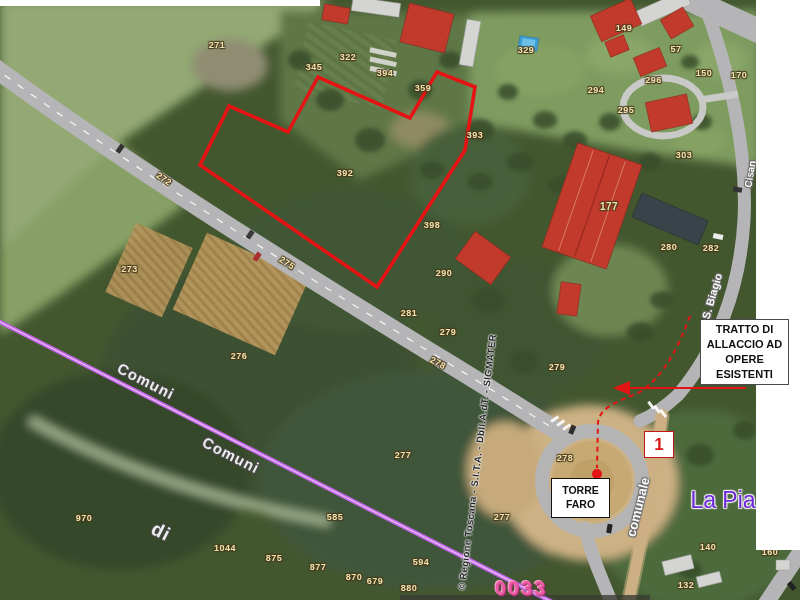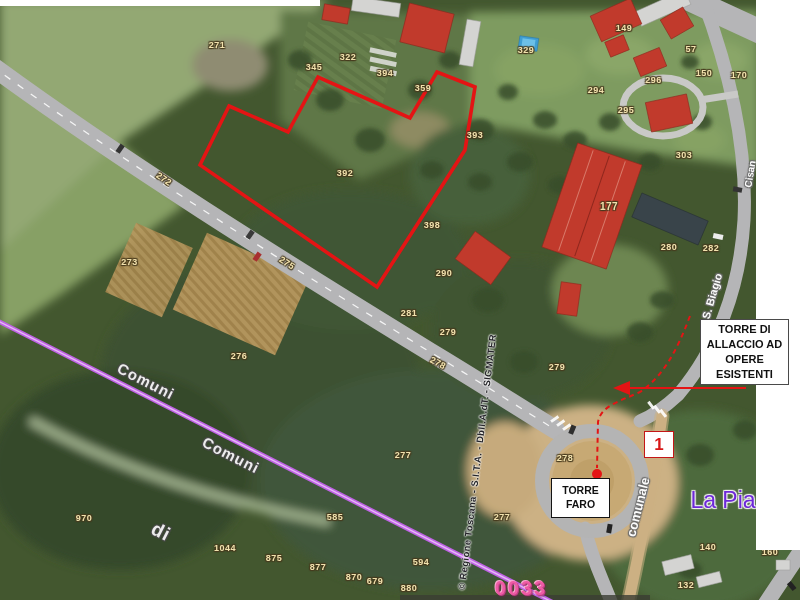--- a/index.html
+++ b/index.html
@@ -229,41 +229,41 @@
   </svg>
 
   <div id="label-layer">
       <span class="map-label lbl-parcel" style="left: 217px; top: 45px; transform: translate(-50%, -50%) rotate(0deg);">271</span>
       <span class="map-label lbl-parcel" style="left: 314px; top: 67px; transform: translate(-50%, -50%) rotate(0deg);">345</span>
       <span class="map-label lbl-parcel" style="left: 348px; top: 57px; transform: translate(-50%, -50%) rotate(0deg);">322</span>
       <span class="map-label lbl-parcel" style="left: 385px; top: 73px; transform: translate(-50%, -50%) rotate(0deg);">394</span>
       <span class="map-label lbl-parcel" style="left: 423px; top: 88px; transform: translate(-50%, -50%) rotate(0deg);">359</span>
       <span class="map-label lbl-parcel" style="left: 526px; top: 50px; transform: translate(-50%, -50%) rotate(0deg);">329</span>
       <span class="map-label lbl-parcel" style="left: 624px; top: 28px; transform: translate(-50%, -50%) rotate(0deg);">149</span>
-      <span class="map-label lbl-parcel" style="left: 676px; top: 49px; transform: translate(-50%, -50%) rotate(0deg); margin-left: 15px;">57</span>
+      <span class="map-label lbl-parcel" style="left: 676px; top: 49px; transform: translate(-50%, -50%) rotate(0deg);">57</span>
       <span class="map-label lbl-parcel" style="left: 596px; top: 90px; transform: translate(-50%, -50%) rotate(0deg);">294</span>
       <span class="map-label lbl-parcel" style="left: 641px; top: 80px; transform: translate(-50%, -50%) rotate(0deg); padding-left: 25px;">296</span>
       <span class="map-label lbl-parcel" style="left: 704px; top: 73px; transform: translate(-50%, -50%) rotate(0deg);">150</span>
       <span class="map-label lbl-parcel" style="left: 739px; top: 75px; transform: translate(-50%, -50%) rotate(0deg);">170</span>
       <span class="map-label lbl-parcel" style="left: 626px; top: 110px; transform: translate(-50%, -50%) rotate(0deg);">295</span>
       <span class="map-label lbl-parcel" style="left: 684px; top: 155px; transform: translate(-50%, -50%) rotate(0deg);">303</span>
       <span class="map-label lbl-parcel" style="left: 609px; top: 206px; font-size: 10px; transform: translate(-50%, -50%) rotate(0deg);">177</span>
       <span class="map-label lbl-parcel" style="left: 669px; top: 247px; transform: translate(-50%, -50%) rotate(0deg);">280</span>
       <span class="map-label lbl-parcel" style="left: 711px; top: 248px; transform: translate(-50%, -50%) rotate(0deg);">282</span>
       <span class="map-label lbl-parcel" style="left: 345px; top: 173px; transform: translate(-50%, -50%) rotate(0deg);">392</span>
       <span class="map-label lbl-parcel" style="left: 475px; top: 135px; transform: translate(-50%, -50%) rotate(0deg);">393</span>
       <span class="map-label lbl-parcel" style="left: 432px; top: 225px; transform: translate(-50%, -50%) rotate(0deg);">398</span>
       <span class="map-label lbl-parcel" style="left: 444px; top: 273px; transform: translate(-50%, -50%) rotate(0deg);">290</span>
       <span class="map-label lbl-parcel" style="left: 409px; top: 313px; transform: translate(-50%, -50%) rotate(0deg);">281</span>
       <span class="map-label lbl-parcel" style="left: 448px; top: 332px; transform: translate(-50%, -50%) rotate(0deg);">279</span>
       <span class="map-label lbl-parcel" style="left: 438px; top: 363px; transform: translate(-50%, -50%) rotate(28deg);">278</span>
       <span class="map-label lbl-parcel" style="left: 557px; top: 367px; transform: translate(-50%, -50%) rotate(0deg);">279</span>
       <span class="map-label lbl-parcel" style="left: 164px; top: 179px; transform: translate(-50%, -50%) rotate(35deg);">272</span>
       <span class="map-label lbl-parcel" style="left: 287px; top: 263px; transform: translate(-50%, -50%) rotate(33deg);">275</span>
-      <span class="map-label lbl-parcel" style="left: 110px; top: 262px; transform: translate(-50%, -50%) rotate(0deg); padding-left: 39px;">273</span>
+      <span class="map-label lbl-parcel" style="left: 110px; top: 269px; transform: translate(-50%, -50%) rotate(0deg); padding-left: 39px;">273</span>
       <span class="map-label lbl-parcel" style="left: 239px; top: 356px; transform: translate(-50%, -50%) rotate(0deg);">276</span>
       <span class="map-label lbl-parcel" style="left: 403px; top: 455px; transform: translate(-50%, -50%) rotate(0deg);">277</span>
       <span class="map-label lbl-parcel" style="left: 502px; top: 517px; transform: translate(-50%, -50%) rotate(0deg);">277</span>
       <span class="map-label lbl-parcel" style="left: 565px; top: 458px; transform: translate(-50%, -50%) rotate(0deg);">278</span>
       <span class="map-label lbl-parcel" style="left: 335px; top: 517px; transform: translate(-50%, -50%) rotate(0deg);">585</span>
       <span class="map-label lbl-parcel" style="left: 84px; top: 518px; transform: translate(-50%, -50%) rotate(0deg);">970</span>
       <span class="map-label lbl-parcel" style="left: 218px; top: 548px; transform: translate(-50%, -50%) rotate(0deg); margin-left: 7px;">1044</span>
       <span class="map-label lbl-parcel" style="left: 274px; top: 558px; transform: translate(-50%, -50%) rotate(0deg);">875</span>
       <span class="map-label lbl-parcel" style="left: 318px; top: 567px; transform: translate(-50%, -50%) rotate(0deg);">877</span>
       <span class="map-label lbl-parcel" style="left: 354px; top: 577px; transform: translate(-50%, -50%) rotate(0deg);">870</span>
@@ -277,20 +277,20 @@
       <span class="map-label lbl-boundary" style="left: 146px; top: 381px; transform: translate(-50%, -50%) rotate(27deg);">Comuni</span>
       <span class="map-label lbl-boundary" style="left: 231px; top: 455px; transform: translate(-50%, -50%) rotate(27deg);">Comuni</span>
       <span class="map-label lbl-boundary" style="left: 161px; top: 532px; font-size: 19px; transform: translate(-50%, -50%) rotate(27deg);">di</span>
       <span class="map-label lbl-roadname" style="left: 712px; top: 296px; transform: translate(-50%, -50%) rotate(-74deg);">S. Biagio</span>
       <span class="map-label lbl-roadname" style="left: 750px; top: 174px; font-size: 10px; transform: translate(-50%, -50%) rotate(-81deg);">Cisan</span>
       <span class="map-label lbl-roadname" style="left: 638px; top: 507px; font-size: 13px; transform: translate(-50%, -50%) rotate(-76deg);">comunale</span>
       <span class="map-label lbl-place" style="left: 723px; top: 500px; transform: translate(-50%, -50%) rotate(0deg);">La Pia</span>
       <span class="map-label lbl-watermark" style="left: 477px; top: 462px; transform: translate(-50%, -50%) rotate(-83deg);">© Regione Toscana - S.I.T.A. - DbII.A.dT. - SIGMATER</span>
     </div>
 
-  <div class="callout" id="tratto-box">TORRE DI
+  <div class="callout" id="tratto-box">TRATTO DI
 ALLACCIO AD
 OPERE
 ESISTENTI</div>
   <div class="callout" id="torre-box">TORRE
 FARO</div>
   <div class="callout" id="marker-1">1</div>
 </div>
 
 </body></html>

